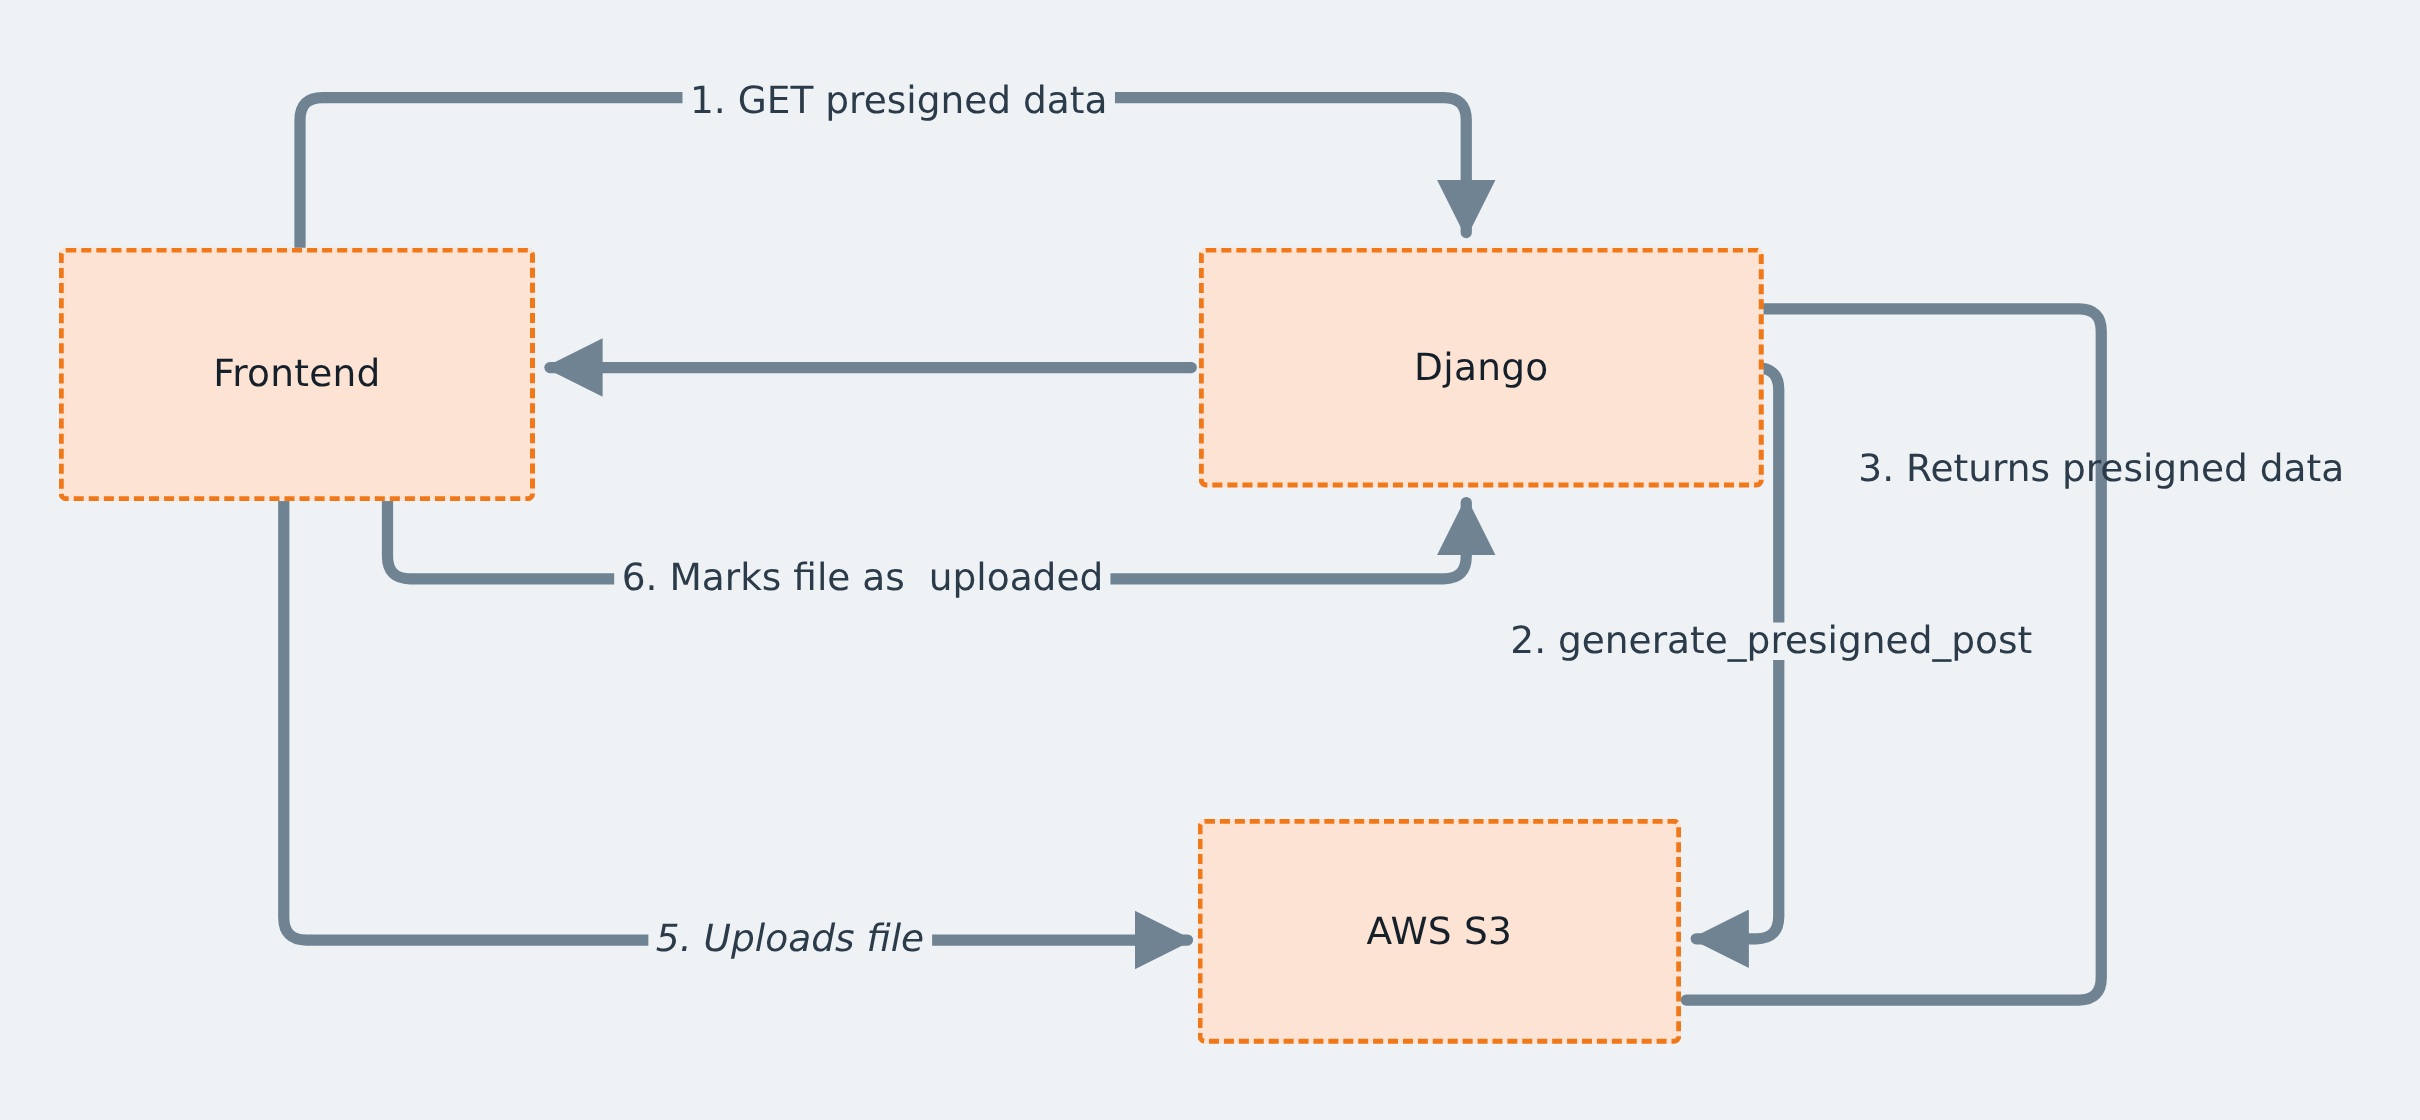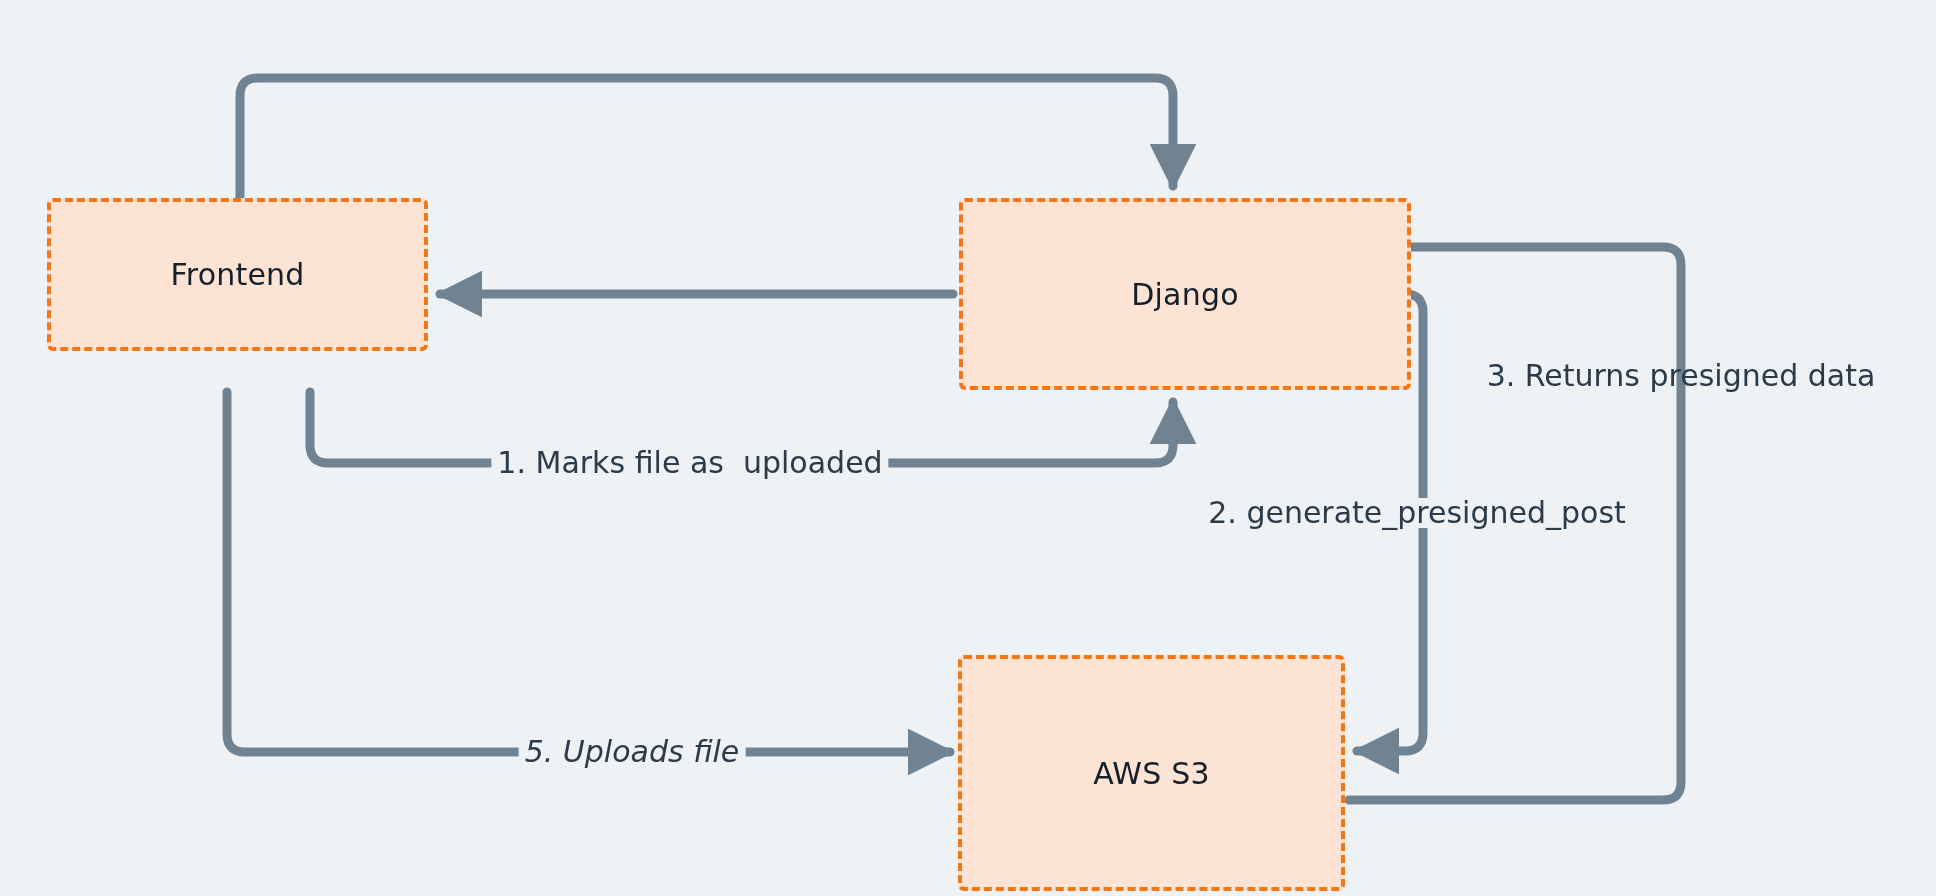--- a/index.html
+++ b/index.html
@@ -73,35 +73,36 @@
 
     <path d="M 1349 294 L 1405 294 Q 1423 294 1423 312 L 1423 733 Q 1423 751 1405 751 L 1357 751" fill="none" stroke="#708392" stroke-width="9" stroke-linecap="round" marker-end="url(#arrowhead)"></path>
 
     <path d="M 1349 800 L 1663 800 Q 1681 800 1681 782 L 1681 265 Q 1681 247 1663 247 L 1357 247" fill="none" stroke="#708392" stroke-width="9" stroke-linecap="round" marker-end="url(#arrowhead)"></path>
 
     <path d="M 227 392 L 227 734 Q 227 752 245 752 L 950 752" fill="none" stroke="#708392" stroke-width="9" stroke-linecap="round" marker-end="url(#arrowhead)"></path>
 
     <path d="M 310 392 L 310 445 Q 310 463 328 463 L 1155 463 Q 1173 463 1173 445 L 1173 402" fill="none" stroke="#708392" stroke-width="9" stroke-linecap="round" marker-end="url(#arrowhead)"></path>
   </svg>
 
-  <div class="node" style="left:47px; top:198px; width:381px; height:153px;">
+  <div class="node" style="left:47px; top:198px; width:381px; height:203px;">
     <span class="node-label">Frontend</span>
   </div>
 
   <div class="node" style="left:959px; top:198px; width:452px; height:192px;">
     <span class="node-label">Django</span>
   </div>
 
-  <div class="node" style="left:958px; top:655px; width:387px; height:236px;">
+  <div class="node" style="left:958px; top:655px; width:387px; height:180px;">
     <span class="node-label">AWS S3</span>
   </div>
 
+  <div class="edge-label" style="left:719px; top:81px;">1. GET presigned data</div>
 
 
   <div class="edge-label" style="left:1417px; top:513px;">2. generate_presigned_post</div>
 
   <div class="edge-label no-bg" style="left:1681px; top:348px;">3. Returns presigned data</div>
 
-  <div class="edge-label" style="left:690px; top:463px;">1. Marks file as  uploaded</div>
+  <div class="edge-label" style="left:690px; top:463px;">6. Marks file as  uploaded</div>
 
   <div class="edge-label" style="left:632px; top:752px;font-style:italic;">5. Uploads file</div>
 
 </div>
 
 </body></html>

